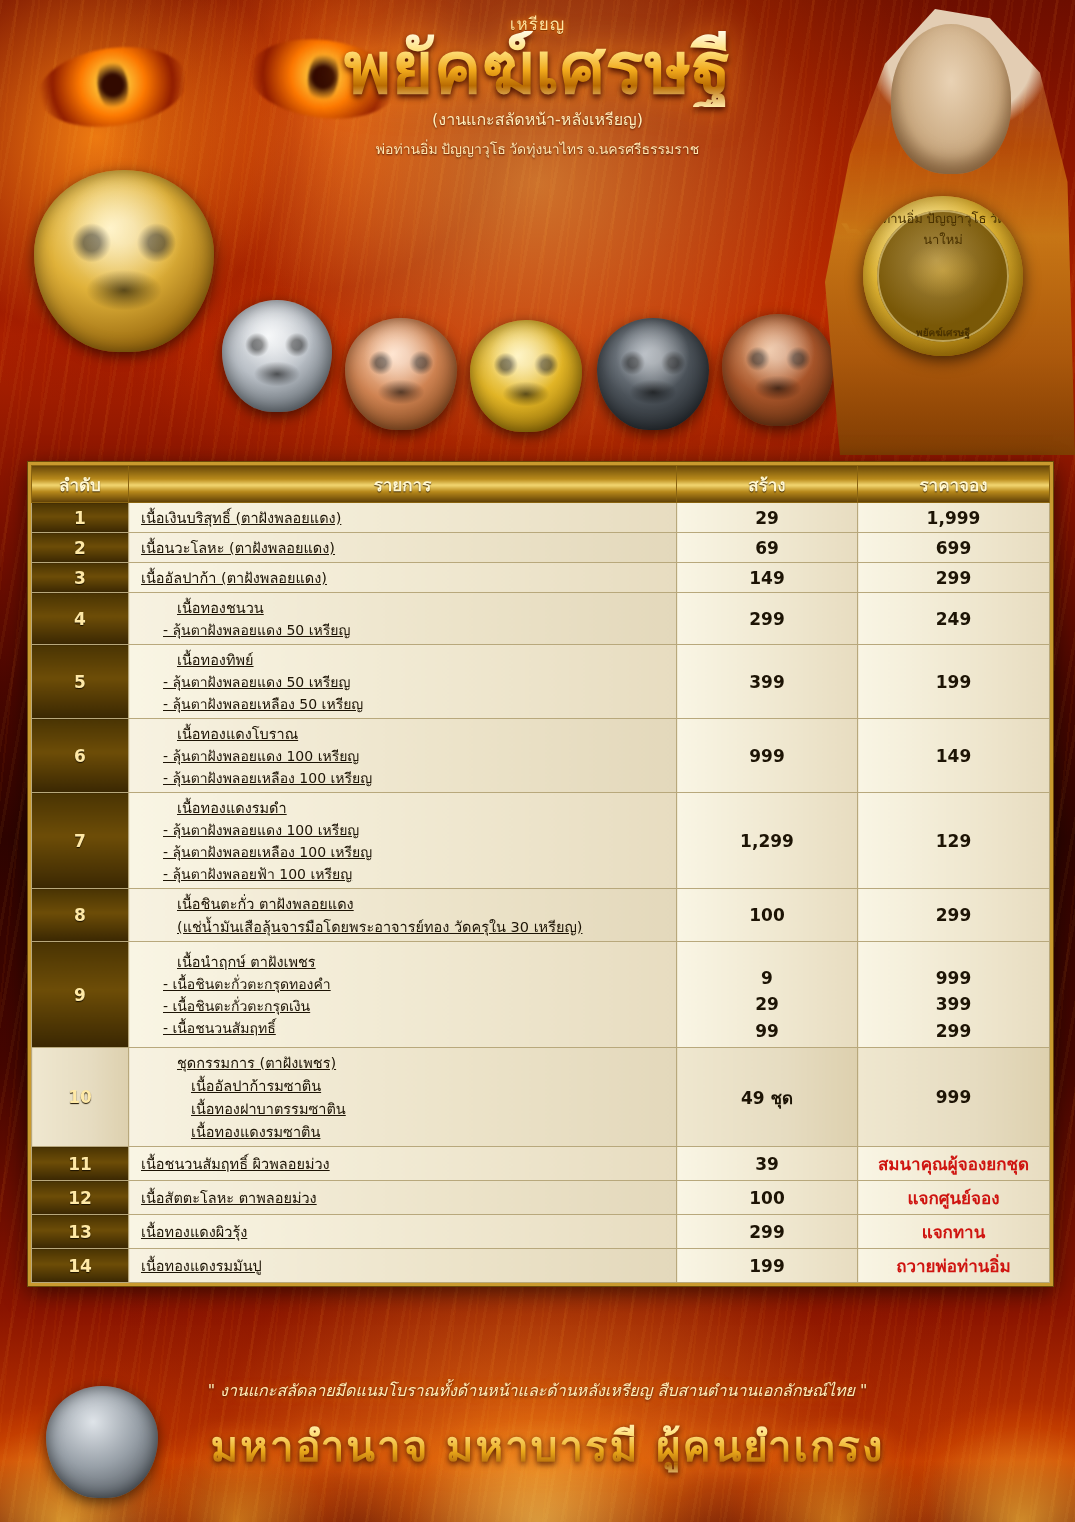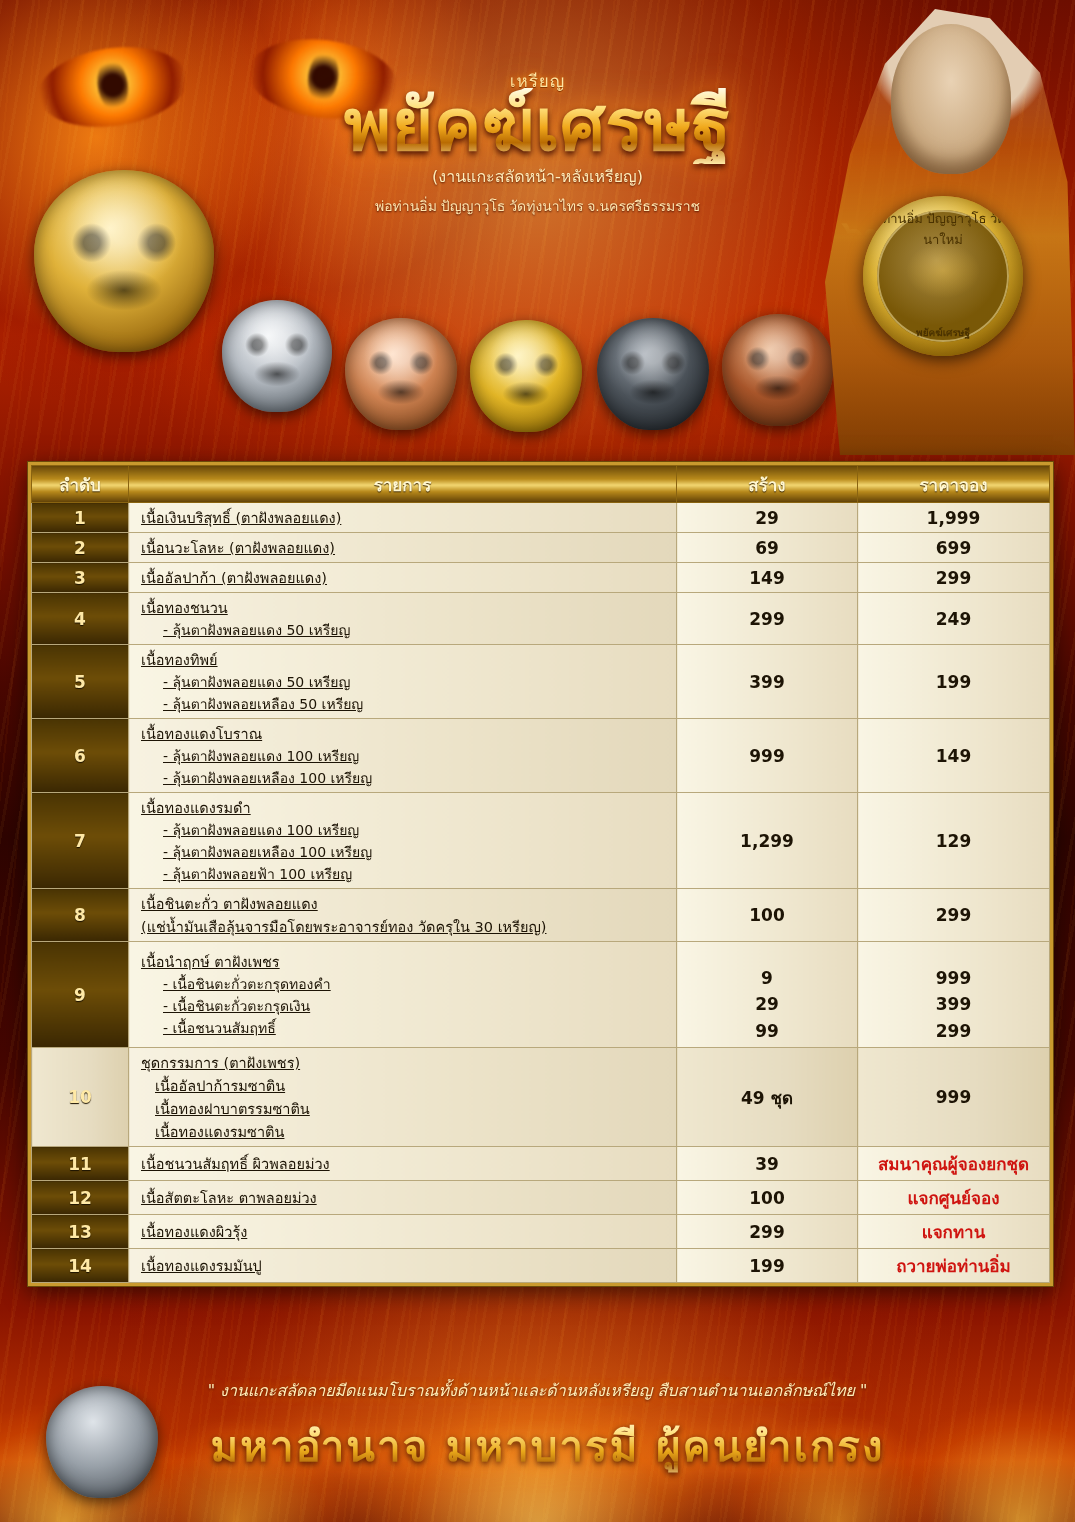--- a/index.html
+++ b/index.html
@@ -62,21 +62,21 @@
     font-family:"DejaVu Sans", sans-serif;font-weight:bold;font-size:72px;line-height:1.05;margin-top:-6px;
     background:linear-gradient(180deg,#fffbe6 0%,#ffe07a 26%,#f0a81b 52%,#b96b02 72%,#ffe9a6 100%);
     -webkit-background-clip:text;background-clip:text;color:transparent;
     filter:drop-shadow(0 3px 3px rgba(60,10,0,.95)) drop-shadow(0 0 16px rgba(255,140,20,.65));
   }
   .t-paren{
     font-family:"DejaVu Sans", sans-serif;font-size:16px;color:#fff1c0;margin-top:0;
     text-shadow:0 1px 2px #5d1a00;
   }
   .t-monk{
-    font-family:Liberation Sans, sans-serif;font-size:14px;color:#ffe7b0;margin-top:6px;
+    font-family:Liberation Serif, serif;font-size:14px;color:#ffe7b0;margin-top:6px;
     text-shadow:0 1px 2px #4d1200;
   }
   .t-year{
     position:absolute;right:188px;top:206px;
     font-family:"DejaVu Sans", sans-serif;font-weight:bold;font-size:34px;color:#ffd85e;
     text-shadow:0 0 10px #ff8a00,0 2px 2px #5b1500;
   }
 
   
   .coin{
@@ -157,21 +157,21 @@
     background:linear-gradient(90deg,#f9f5e4,#efe7cf 60%,#e7dcc0);
   }
   td.num{
     width:80px;text-align:center;font-weight:bold;font-size:17px;
     background:linear-gradient(180deg,#4a3403,#6d4d07 45%,#3a2702);
     color:#ffe9a6;text-shadow:0 1px 1px #1c1200;
   }
   td.item{padding-left:12px;text-decoration:underline;}
   td.made,td.price{width:164px;text-align:center;font-weight:bold;font-size:17px;}
   td.price{width:175px;}
-  .item-main{display:block;}
+  .item-main{display:block;margin-left:36px;}
   .sub{display:block;padding-left:22px;font-size:14px;}
   .stack{line-height:1.55;}
   .red{color:#cf1410;font-weight:bold;font-size:14.5px;}
   .big-num{font-size:22px;}
   tr.r10 td{background:linear-gradient(90deg,#efe7cf,#e6dcc1 60%,#ddd0ae);}
   tr:nth-child(even) td.item{background:linear-gradient(90deg,#f7f2e1,#ece3c9 60%,#e3d8bb);}
 
   
   .footer{
     position:absolute;left:0;right:0;top:1378px;text-align:center;
@@ -203,21 +203,20 @@
 <div class="flames-bottom"></div>
 
 <div class="eye l">
     <span class="eye-pupil"></span>
   </div>
 <div class="eye r">
     <span class="eye-pupil"></span>
   </div>
 
 <div class="title-wrap">
-  <div class="t-big1">เสือ</div>
   <div class="t-small">เหรียญ</div>
   <div class="t-big2">พยัคฆ์เศรษฐี</div>
   <div class="t-paren">(งานแกะสลัดหน้า-หลังเหรียญ)</div>
   <div class="t-monk">พ่อท่านอิ่ม ปัญญาวุโธ วัดทุ่งนาไทร จ.นครศรีธรรมราช</div>
 </div>
 <div class="t-year">๖๓</div>
 
 <div class="coin big">
     <span class="face"></span>
   </div>

